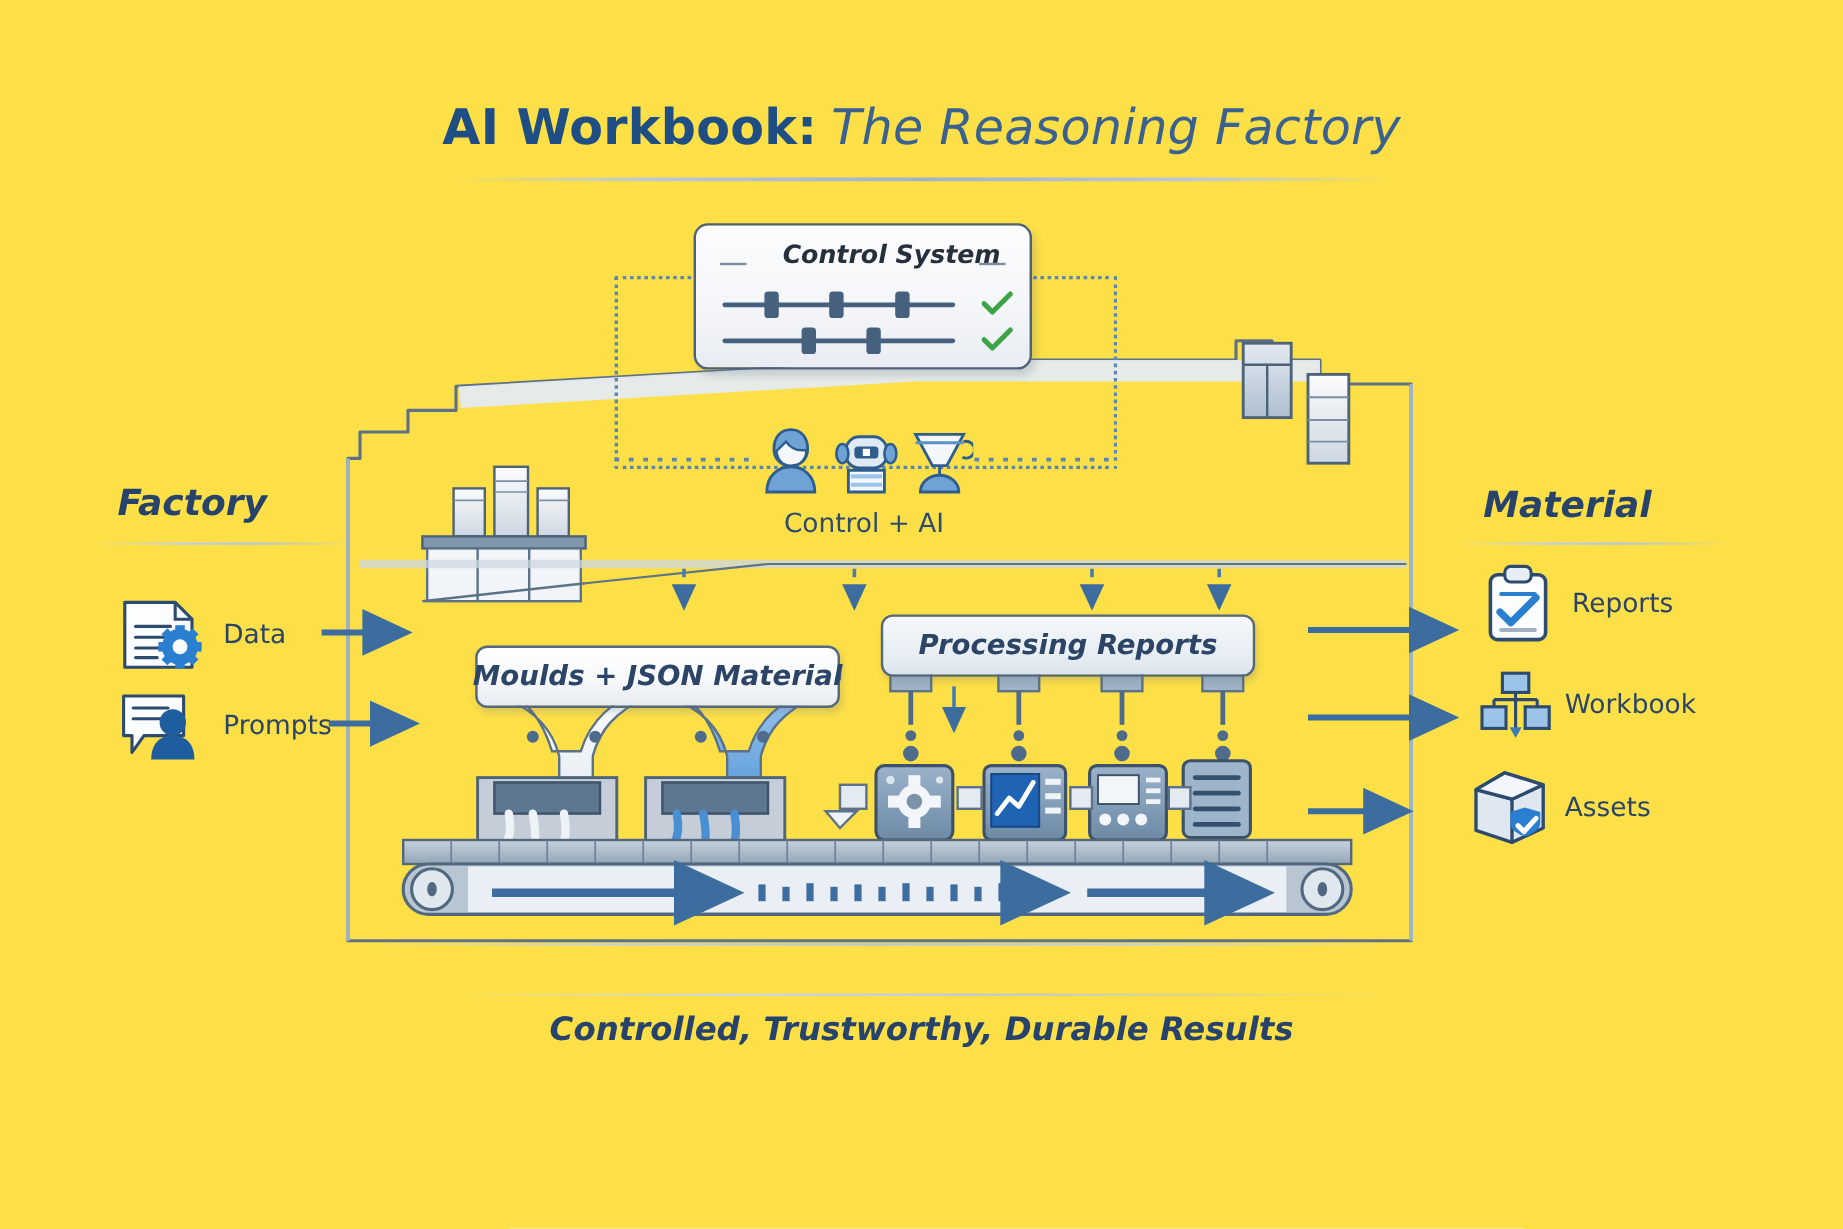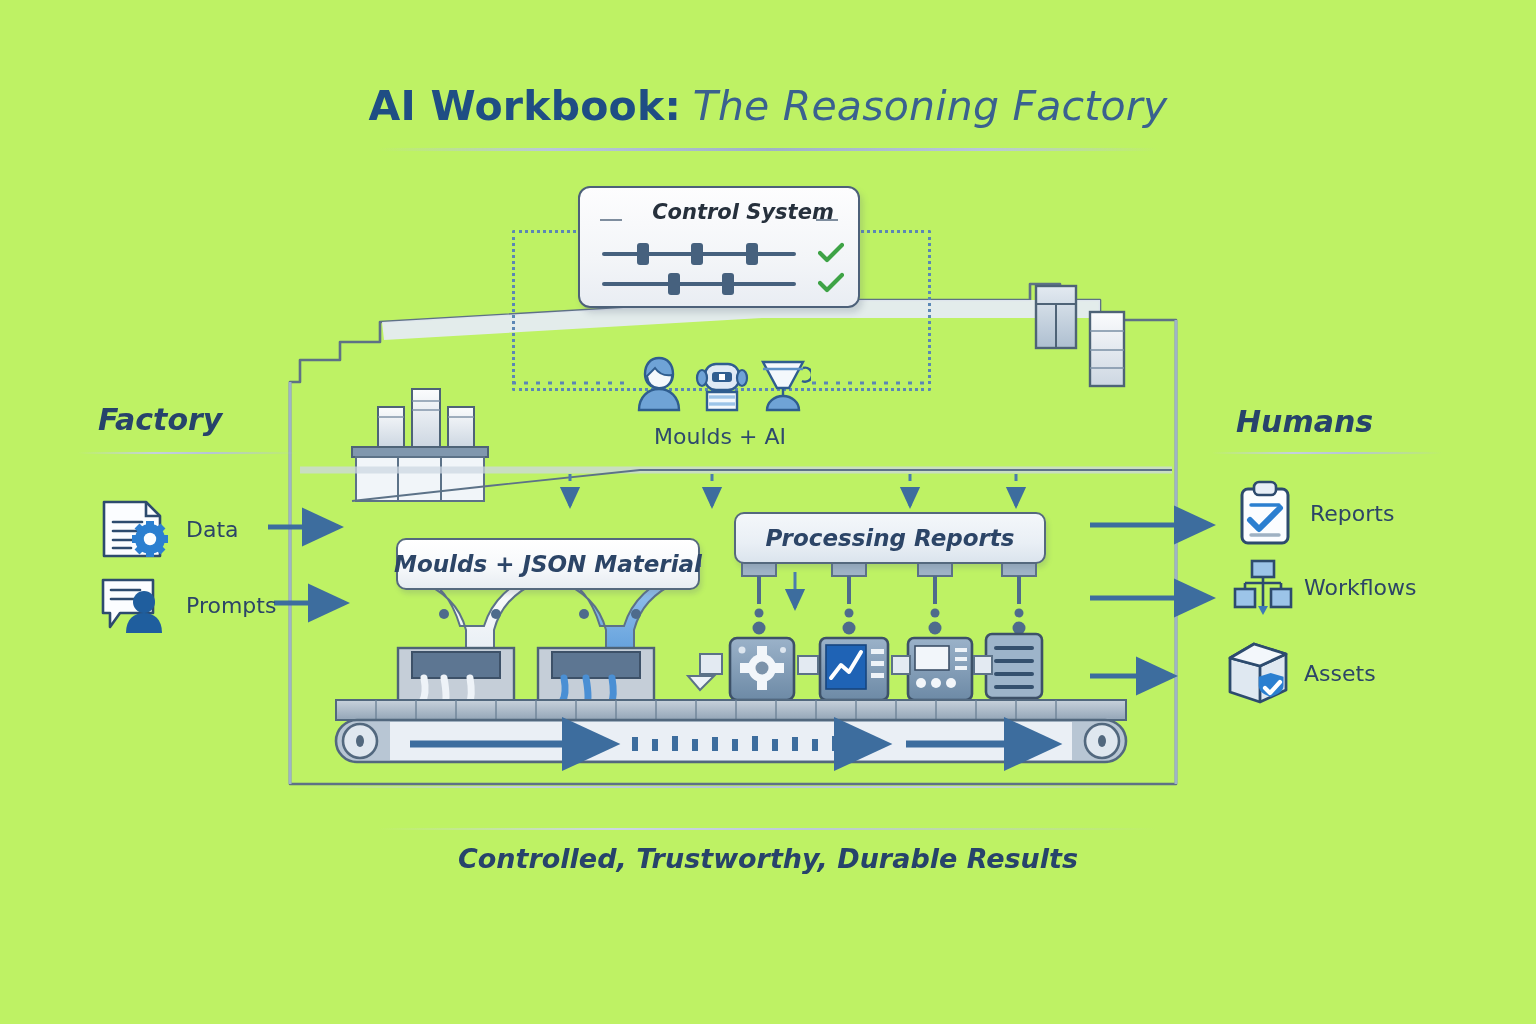--- a/index.html
+++ b/index.html
@@ -1,17 +1,17 @@
 <!DOCTYPE html>
 <html><head>
 <meta charset="utf-8">
 <style>
   html,body{margin:0;padding:0;background:#ffffff;}
   body{width:1536px;height:1024px;font-family:"Liberation Sans",sans-serif;overflow:hidden;}
-  #stage{position:relative;width:1536px;height:1024px;background:#bef264;}
+  #stage{position:relative;width:1536px;height:1024px;background:#fde047;}
 
   
   .title{
     position:absolute;left:0;top:82px;width:1536px;text-align:center;
     font-size:41px;letter-spacing:.2px;white-space:nowrap;
   }
   .title .t-main{font-weight:700;color:#1f4e84;font-family:"DejaVu Sans",sans-serif;}
   .title .t-sub{font-style:italic;color:#3a618f;font-weight:400;font-family:"DejaVu Sans",sans-serif;}
   .title-rule{
     position:absolute;left:378px;top:148px;width:780px;height:3px;
@@ -416,21 +416,21 @@
         </g>
     </svg>
     <svg width="54" height="58" viewBox="0 0 54 58">
       <path d="M6,8 L46,8 L32,34 L20,34 Z" fill="#f4f8fc" stroke="#2f5d8f" stroke-width="2.4"></path>
       <line x1="6" y1="15" x2="46" y2="15" stroke="#5b91c6" stroke-width="2.4"></line>
       <path d="M46,14 a7,7 0 1 1 -1,13" fill="none" stroke="#2f5d8f" stroke-width="2.4"></path>
       <line x1="26" y1="34" x2="26" y2="42" stroke="#2f5d8f" stroke-width="2.4"></line>
       <path d="M10,56 a16,14 0 0 1 32,0 Z" fill="#6fa3d6" stroke="#2f5d8f" stroke-width="2.4"></path>
     </svg>
   </div>
-  <div class="humans-label">Moulds + AI</div>
+  <div class="humans-label">Control + AI</div>
 
   <div class="bar-panel panel-moulds">
     <span>Moulds + JSON Material</span>
   </div>
   <div class="bar-panel panel-blocks">
     <span>Processing Reports</span>
   </div>
 
   <div class="wf-rule"></div>
 
@@ -471,43 +471,43 @@
           <rect x="38" y="27" width="7" height="7" transform="rotate(-45 41.5 30.5)"></rect>
           <rect x="59" y="48" width="7" height="7" transform="rotate(-45 62.5 51.5)"></rect>
           <rect x="59" y="27" width="7" height="7" transform="rotate(45 62.5 30.5)"></rect>
           <rect x="38" y="48" width="7" height="7" transform="rotate(45 41.5 51.5)"></rect>
         </g>
       </g>
     </svg>
     <span class="io-label">Data</span>
   </div>
 
-  <div class="side-head" style="left:1236px;top:404px;">Humans</div>
+  <div class="side-head" style="left:1236px;top:404px;">Material</div>
   <div class="side-rule" style="left:1212px;top:452px;width:230px;"></div>
 
-  <div class="io-row" style="left:1236px;top:480px;gap:16px;">
+  <div class="io-row" style="left:1236px;top:470px;gap:16px;">
     <svg width="58" height="66" viewBox="0 0 58 66">
       <rect x="6" y="9" width="46" height="54" rx="6" fill="#fbfdff" stroke="#2d4b6e" stroke-width="3"></rect>
       <rect x="18" y="2" width="22" height="13" rx="5" fill="#e7eef6" stroke="#2d4b6e" stroke-width="2.6"></rect>
       <line x1="15" y1="25" x2="43" y2="25" stroke="#2b7fd0" stroke-width="3.4" stroke-linecap="round"></line>
       <path d="M14,40 L23,49 L44,28" fill="none" stroke="#2b7fd0" stroke-width="6" stroke-linecap="round" stroke-linejoin="round"></path>
       <line x1="15" y1="55" x2="43" y2="55" stroke="#9fb1c3" stroke-width="3.4" stroke-linecap="round"></line>
     </svg>
     <span class="io-label">Reports</span>
   </div>
 
   <div class="io-row" style="left:1232px;top:558px;">
     <svg width="62" height="58" viewBox="0 0 62 58">
       <rect x="20" y="3" width="22" height="16" fill="#9cc4e8" stroke="#2d4b6e" stroke-width="2.6"></rect>
       <rect x="3" y="31" width="20" height="18" fill="#9cc4e8" stroke="#2d4b6e" stroke-width="2.6"></rect>
       <rect x="39" y="31" width="20" height="18" fill="#9cc4e8" stroke="#2d4b6e" stroke-width="2.6"></rect>
       <path d="M31,19 L31,25 M13,25 L49,25 M13,25 L13,31 M49,25 L49,31 M31,25 L31,50" fill="none" stroke="#2d4b6e" stroke-width="2.6"></path>
       <path d="M31,57 L26,48 L36,48 Z" fill="#3d7ab8"></path>
     </svg>
-    <span class="io-label">Workflows</span>
+    <span class="io-label">Workbook</span>
   </div>
 
   <div class="io-row" style="left:1222px;top:640px;text-align:right;">
     <svg width="72" height="66" viewBox="0 0 72 66">
       <path d="M8,18 L32,4 L64,14 L64,50 L38,62 L8,52 Z" fill="#dfe8f1" stroke="#2d4b6e" stroke-width="2.8" stroke-linejoin="round"></path>
       <path d="M8,18 L38,26 L64,14" fill="none" stroke="#2d4b6e" stroke-width="2.8"></path>
       <path d="M38,26 L38,62" fill="none" stroke="#2d4b6e" stroke-width="2.8"></path>
       <path d="M8,18 L32,4 L64,14 L38,26 Z" fill="#f3f7fb" stroke="#2d4b6e" stroke-width="2.8" stroke-linejoin="round"></path>
       <g>
         <path d="M50,34 L64,38 L64,48 C64,54 57,58 50,60 C43,58 37,54 37,48 L37,38 Z" transform="translate(-1,-2) scale(.92) translate(4,4)" fill="#2b7fd0"></path>

